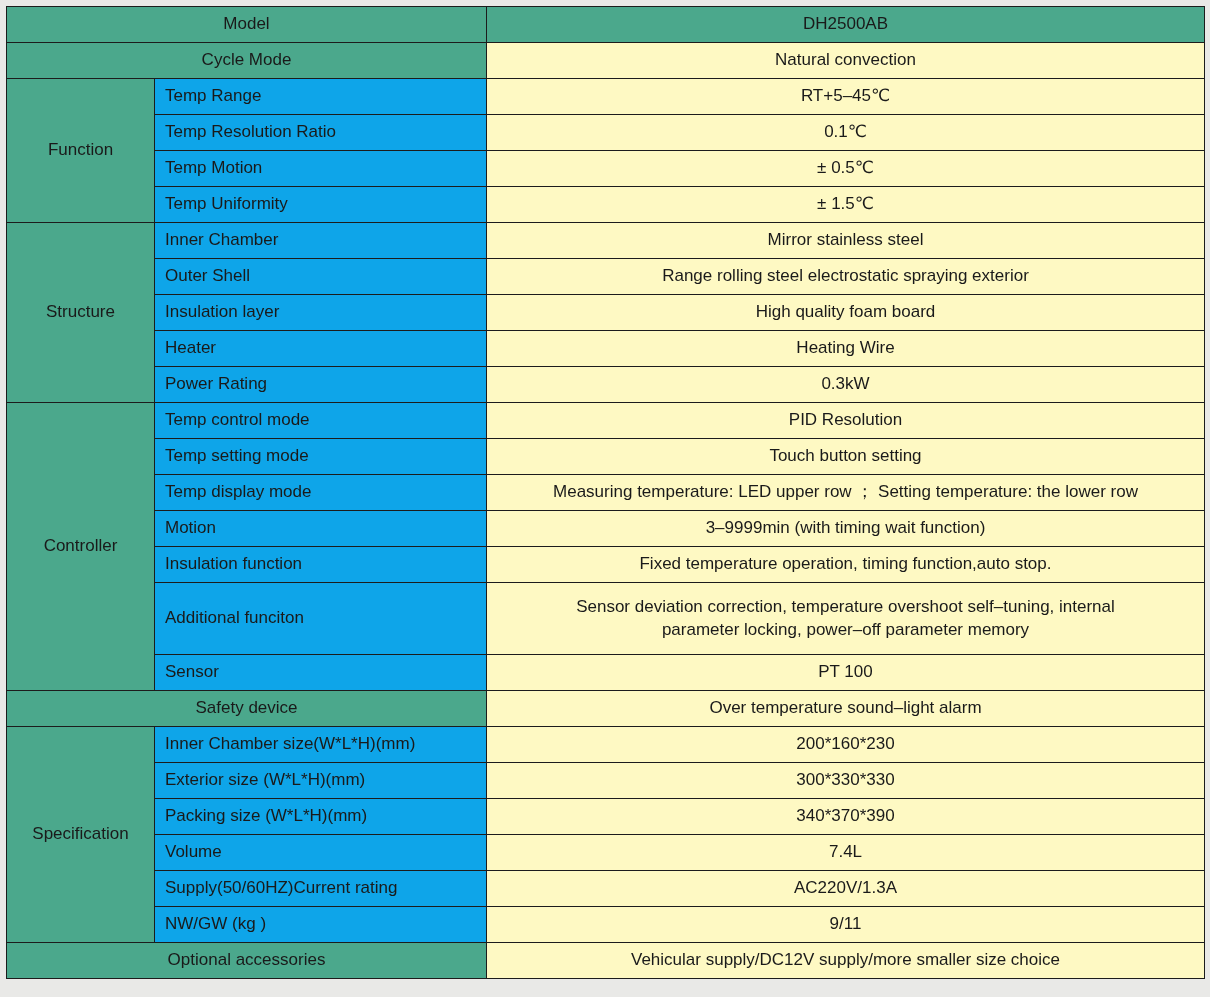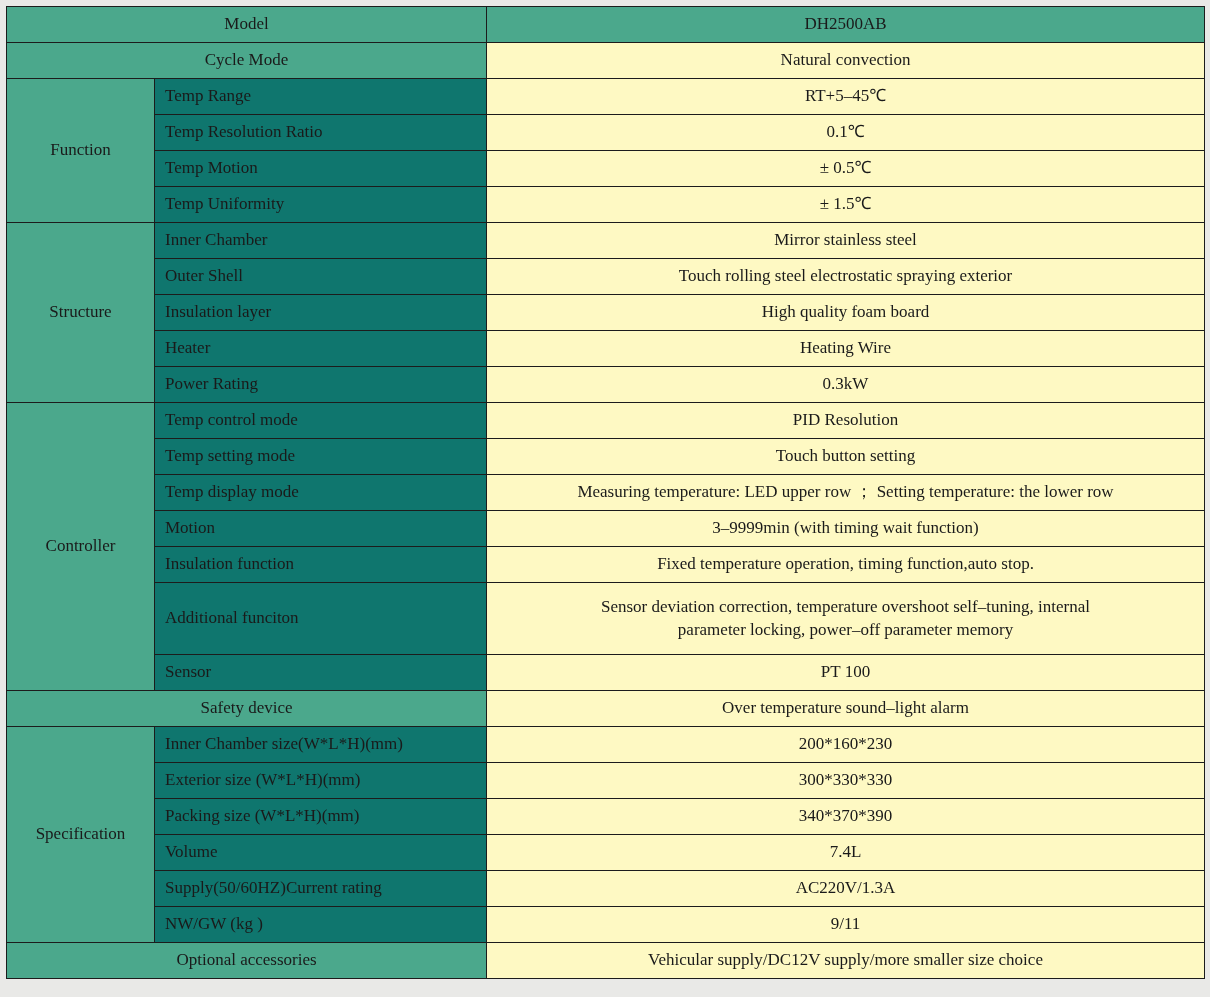--- a/index.html
+++ b/index.html
@@ -21,30 +21,29 @@
     table-layout: fixed;
   }
   table.spec-table td {
     border: 1px solid #1c1c1c;
     font-size: 17px;
     line-height: 1.35;
     height: 36px;
     padding: 2px 10px;
     box-sizing: border-box;
     color: #1a1a1a;
-    font-family: Liberation Serif, serif;
   }
   td.teal {
     background: #4ba88c;
     color: #ffffff;
     text-align: center;
     vertical-align: middle;
   }
   td.sub {
-    background: #0f766e;
+    background: #0ea5e9;
     color: #141414;
     text-align: left;
     vertical-align: middle;
   }
   td.val {
     background: #fef9c3;
     color: #141414;
     text-align: center;
     vertical-align: middle;
   }
@@ -89,21 +88,21 @@
         <td class="val">± 1.5℃</td>
       </tr>
 
       <tr>
         <td class="teal" rowspan="5">Structure</td>
         <td class="sub">Inner Chamber</td>
         <td class="val">Mirror stainless steel</td>
       </tr>
       <tr>
         <td class="sub">Outer Shell</td>
-        <td class="val">Touch rolling steel electrostatic spraying exterior</td>
+        <td class="val">Range rolling steel electrostatic spraying exterior</td>
       </tr>
       <tr>
         <td class="sub">Insulation layer</td>
         <td class="val">High quality foam board</td>
       </tr>
       <tr>
         <td class="sub">Heater</td>
         <td class="val">Heating Wire</td>
       </tr>
       <tr>

